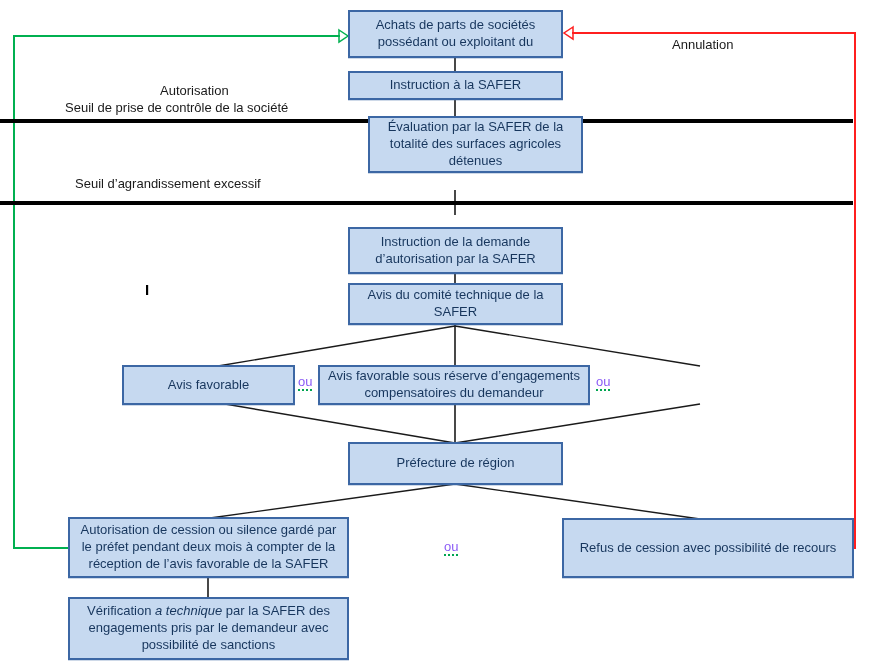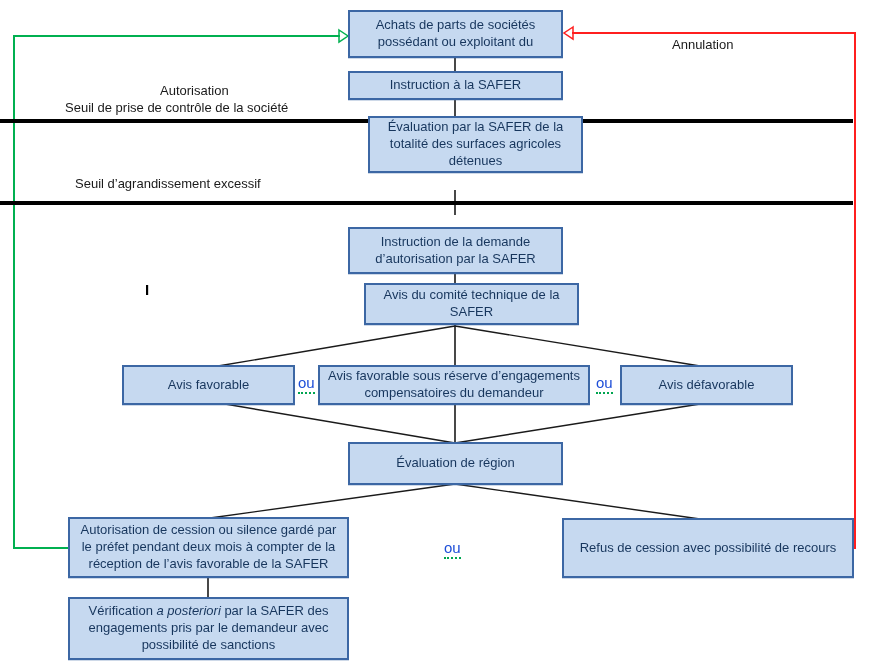--- a/index.html
+++ b/index.html
@@ -40,22 +40,22 @@
   .flabel {
     position: absolute;
     z-index: 3;
     font-size: 13px;
     color: #1a1a1a;
     white-space: nowrap;
   }
   .ou {
     position: absolute;
     z-index: 3;
-    font-size: 15px;
-    color: #1d4ed8;
+    font-size: 13px;
+    color: #8b5cf6;
     border-bottom: 2px dotted #00a550;
     line-height: 1.1;
     padding-bottom: 0px;
   }
   .stray-mark {
     position: absolute;
     z-index: 3;
     font-size: 15px;
     font-weight: bold;
     color: #000;
@@ -127,51 +127,48 @@
   </div>
 
   <div class="node" style="left:348px; top:116px; width:215px; height:57px;margin-left:20px;">
     <span>Évaluation par la SAFER de la totalité des surfaces agricoles détenues</span>
   </div>
 
   <div class="node" style="left:348px; top:215px; width:215px; height:47px;margin-top:12px;">
     <span>Instruction de la demande d’autorisation par la SAFER</span>
   </div>
 
-  <div class="node" style="left:348px; top:283px; width:215px; height:42px;margin-left:16px;">
+  <div class="node" style="left:348px; top:283px; width:215px; height:42px;">
     <span>Avis du comité technique de la SAFER</span>
   </div>
 
   <div class="node" style="left:122px; top:365px; width:173px; height:40px;">
     <span>Avis favorable</span>
   </div>
 
   <div class="ou" style="left:298px; top:375px;">ou</div>
 
   <div class="node" style="left:318px; top:365px; width:272px; height:40px;">
     <span>Avis favorable sous réserve d’engagements compensatoires du demandeur</span>
   </div>
 
   <div class="ou" style="left:596px; top:375px;">ou</div>
 
-  <div class="node" style="left:620px; top:365px; width:173px; height:40px;">
-    <span>Avis défavorable</span>
-  </div>
 
   <div class="node" style="left:348px; top:442px; width:215px; height:43px;">
-    <span>Évaluation de région</span>
+    <span>Préfecture de région</span>
   </div>
 
   <div class="node" style="left:68px; top:517px; width:281px; height:61px;">
     <span>Autorisation de cession ou silence gardé par le préfet pendant deux mois à compter de la réception de l’avis favorable de la SAFER</span>
   </div>
 
   <div class="ou" style="left:444px; top:540px;">ou</div>
 
   <div class="node" style="left:562px; top:518px; width:292px; height:60px;">
     <span>Refus de cession avec possibilité de recours</span>
   </div>
 
   <div class="node" style="left:68px; top:597px; width:281px; height:63px;">
-    <span><span>Vérification </span><span class="italic">a posteriori</span><span> par la SAFER des engagements pris par le demandeur avec possibilité de sanctions</span></span>
+    <span><span>Vérification </span><span class="italic">a technique</span><span> par la SAFER des engagements pris par le demandeur avec possibilité de sanctions</span></span>
   </div>
 
 </div>
 
 </body></html>

